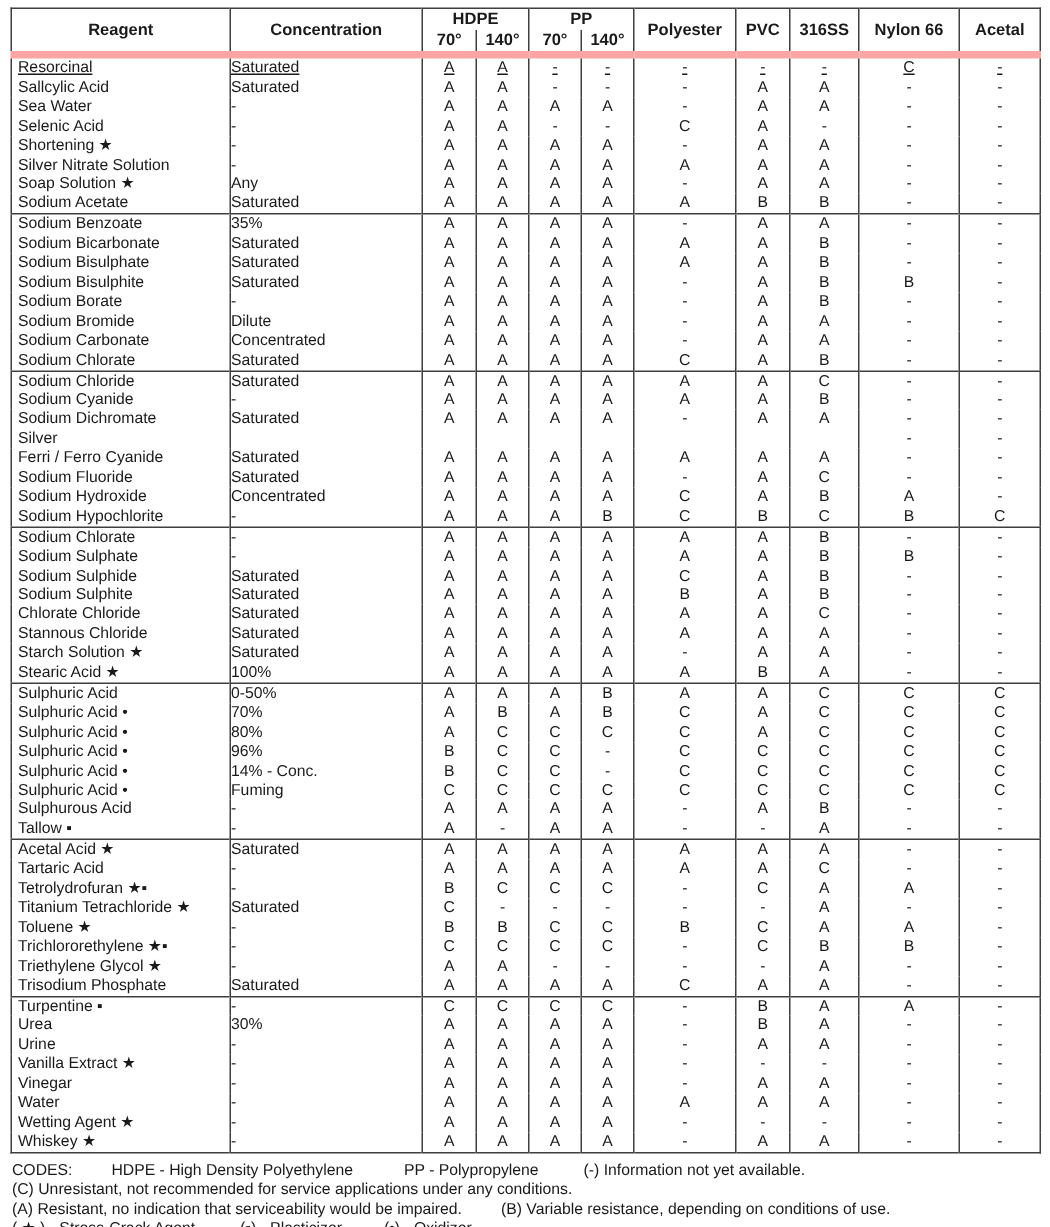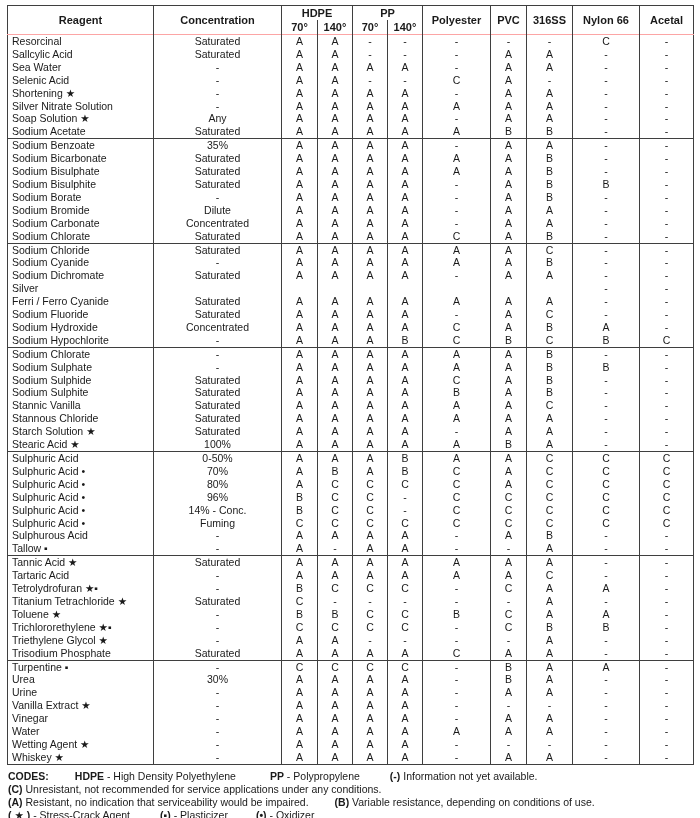--- a/index.html
+++ b/index.html
@@ -15,28 +15,28 @@
   }
   th, td {
     padding:0; margin:0; overflow:hidden; white-space:nowrap;
     font-size:10.5px; line-height:12.9px; height:12.9px;
   }
   thead th {
     font-size:11px; font-weight:bold; line-height:14px; height:14px;
     text-align:center; vertical-align:middle;
   }
   .bl { border-left:1px solid #3f3f3f; }
-  tbody tr:first-child td { border-top:1px solid #fca5a5; }
+  tbody tr:first-child td { border-top:5px solid #fca5a5;text-decoration:underline; }
   tr.group-start td { border-top:1px solid #3f3f3f; }
   td.c-name { text-align:left; padding-left:4px; }
-  td.c-conc { text-align:center; }
+  td.c-conc { text-align:left; }
   td.c-val  { text-align:center; }
   .footer { margin:5px 0 0 1px; }
   .footer-line { font-size:10.5px; line-height:13px; white-space:nowrap; }
-  .footer-line .seg-b { font-weight:bold; }
+  .footer-line .seg-b { font-weight:normal; }
 </style>
 </head>
 <body>
 
 <div class="sheet">
   <table class="resistance">
     <colgroup>
       <col style="width:146px">
         <col style="width:128px">
       <col style="width:36px">
@@ -427,21 +427,21 @@
           <td class="c-val bl">A</td>
           <td class="c-val bl">A</td>
           <td class="c-val bl">A</td>
           <td class="c-val bl">B</td>
           <td class="c-val bl">A</td>
           <td class="c-val bl">B</td>
           <td class="c-val bl">-</td>
           <td class="c-val bl">-</td>
         </tr>
         <tr>
-          <td class="c-name">Stannic Vanilla</td>
+          <td class="c-name">Chlorate Chloride</td>
           <td class="c-conc bl">Saturated</td>
           <td class="c-val bl">A</td>
           <td class="c-val bl">A</td>
           <td class="c-val bl">A</td>
           <td class="c-val bl">A</td>
           <td class="c-val bl">A</td>
           <td class="c-val bl">A</td>
           <td class="c-val bl">C</td>
           <td class="c-val bl">-</td>
           <td class="c-val bl">-</td>
@@ -583,21 +583,21 @@
           <td class="c-val bl">-</td>
           <td class="c-val bl">A</td>
           <td class="c-val bl">A</td>
           <td class="c-val bl">-</td>
           <td class="c-val bl">-</td>
           <td class="c-val bl">A</td>
           <td class="c-val bl">-</td>
           <td class="c-val bl">-</td>
         </tr>
         <tr class="group-start">
-          <td class="c-name">Tannic Acid ★</td>
+          <td class="c-name">Acetal Acid ★</td>
           <td class="c-conc bl">Saturated</td>
           <td class="c-val bl">A</td>
           <td class="c-val bl">A</td>
           <td class="c-val bl">A</td>
           <td class="c-val bl">A</td>
           <td class="c-val bl">A</td>
           <td class="c-val bl">A</td>
           <td class="c-val bl">A</td>
           <td class="c-val bl">-</td>
           <td class="c-val bl">-</td>

